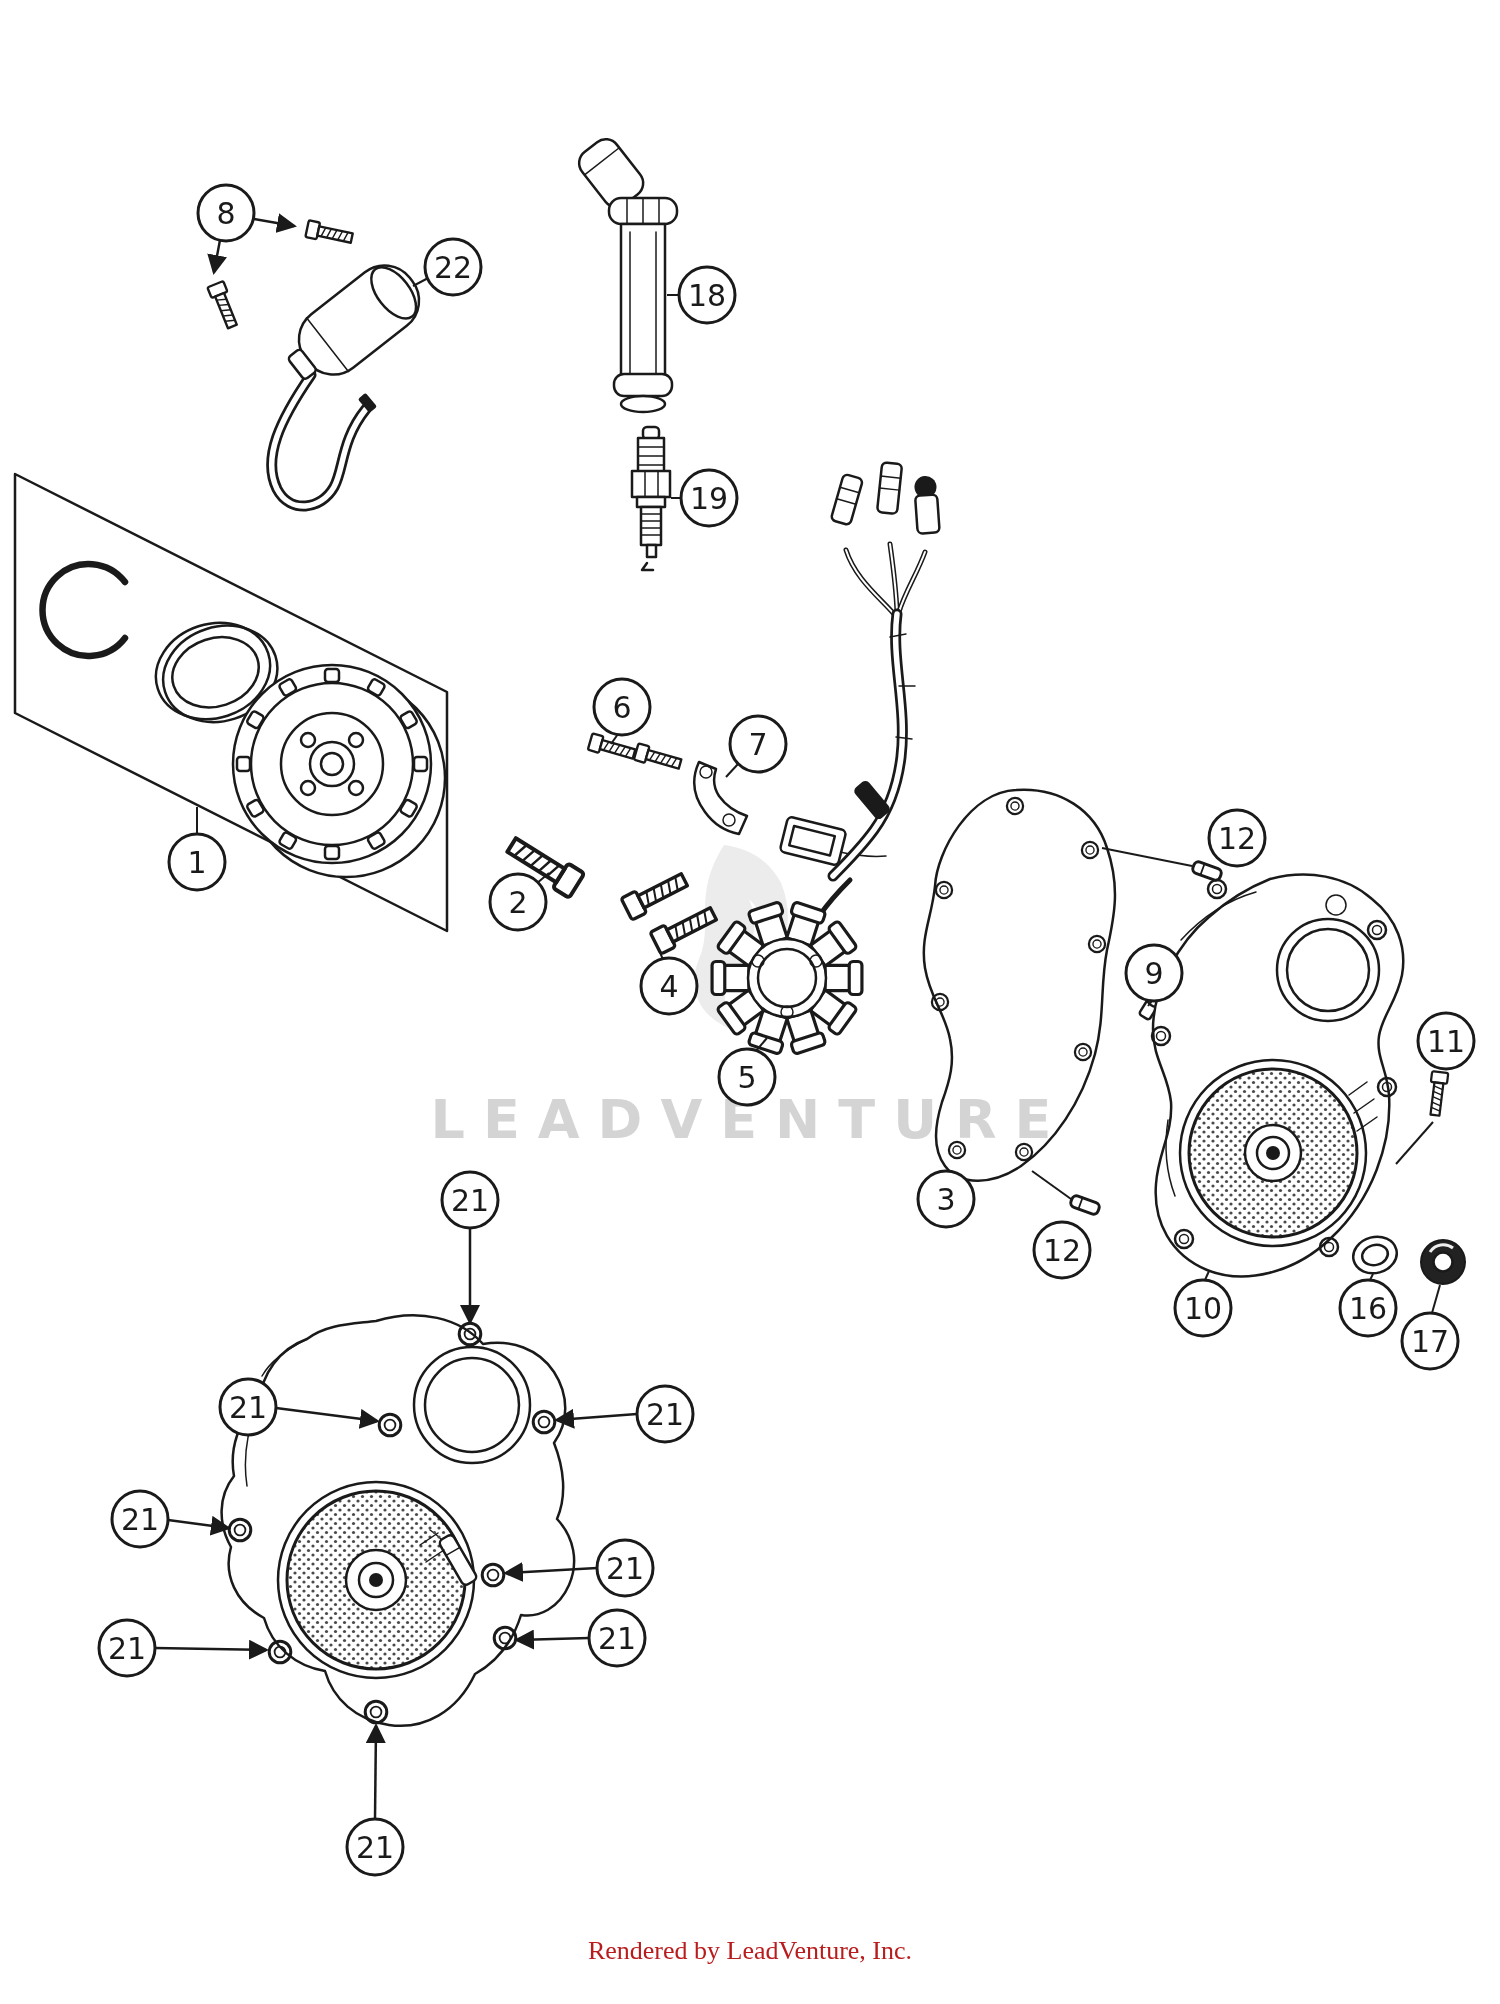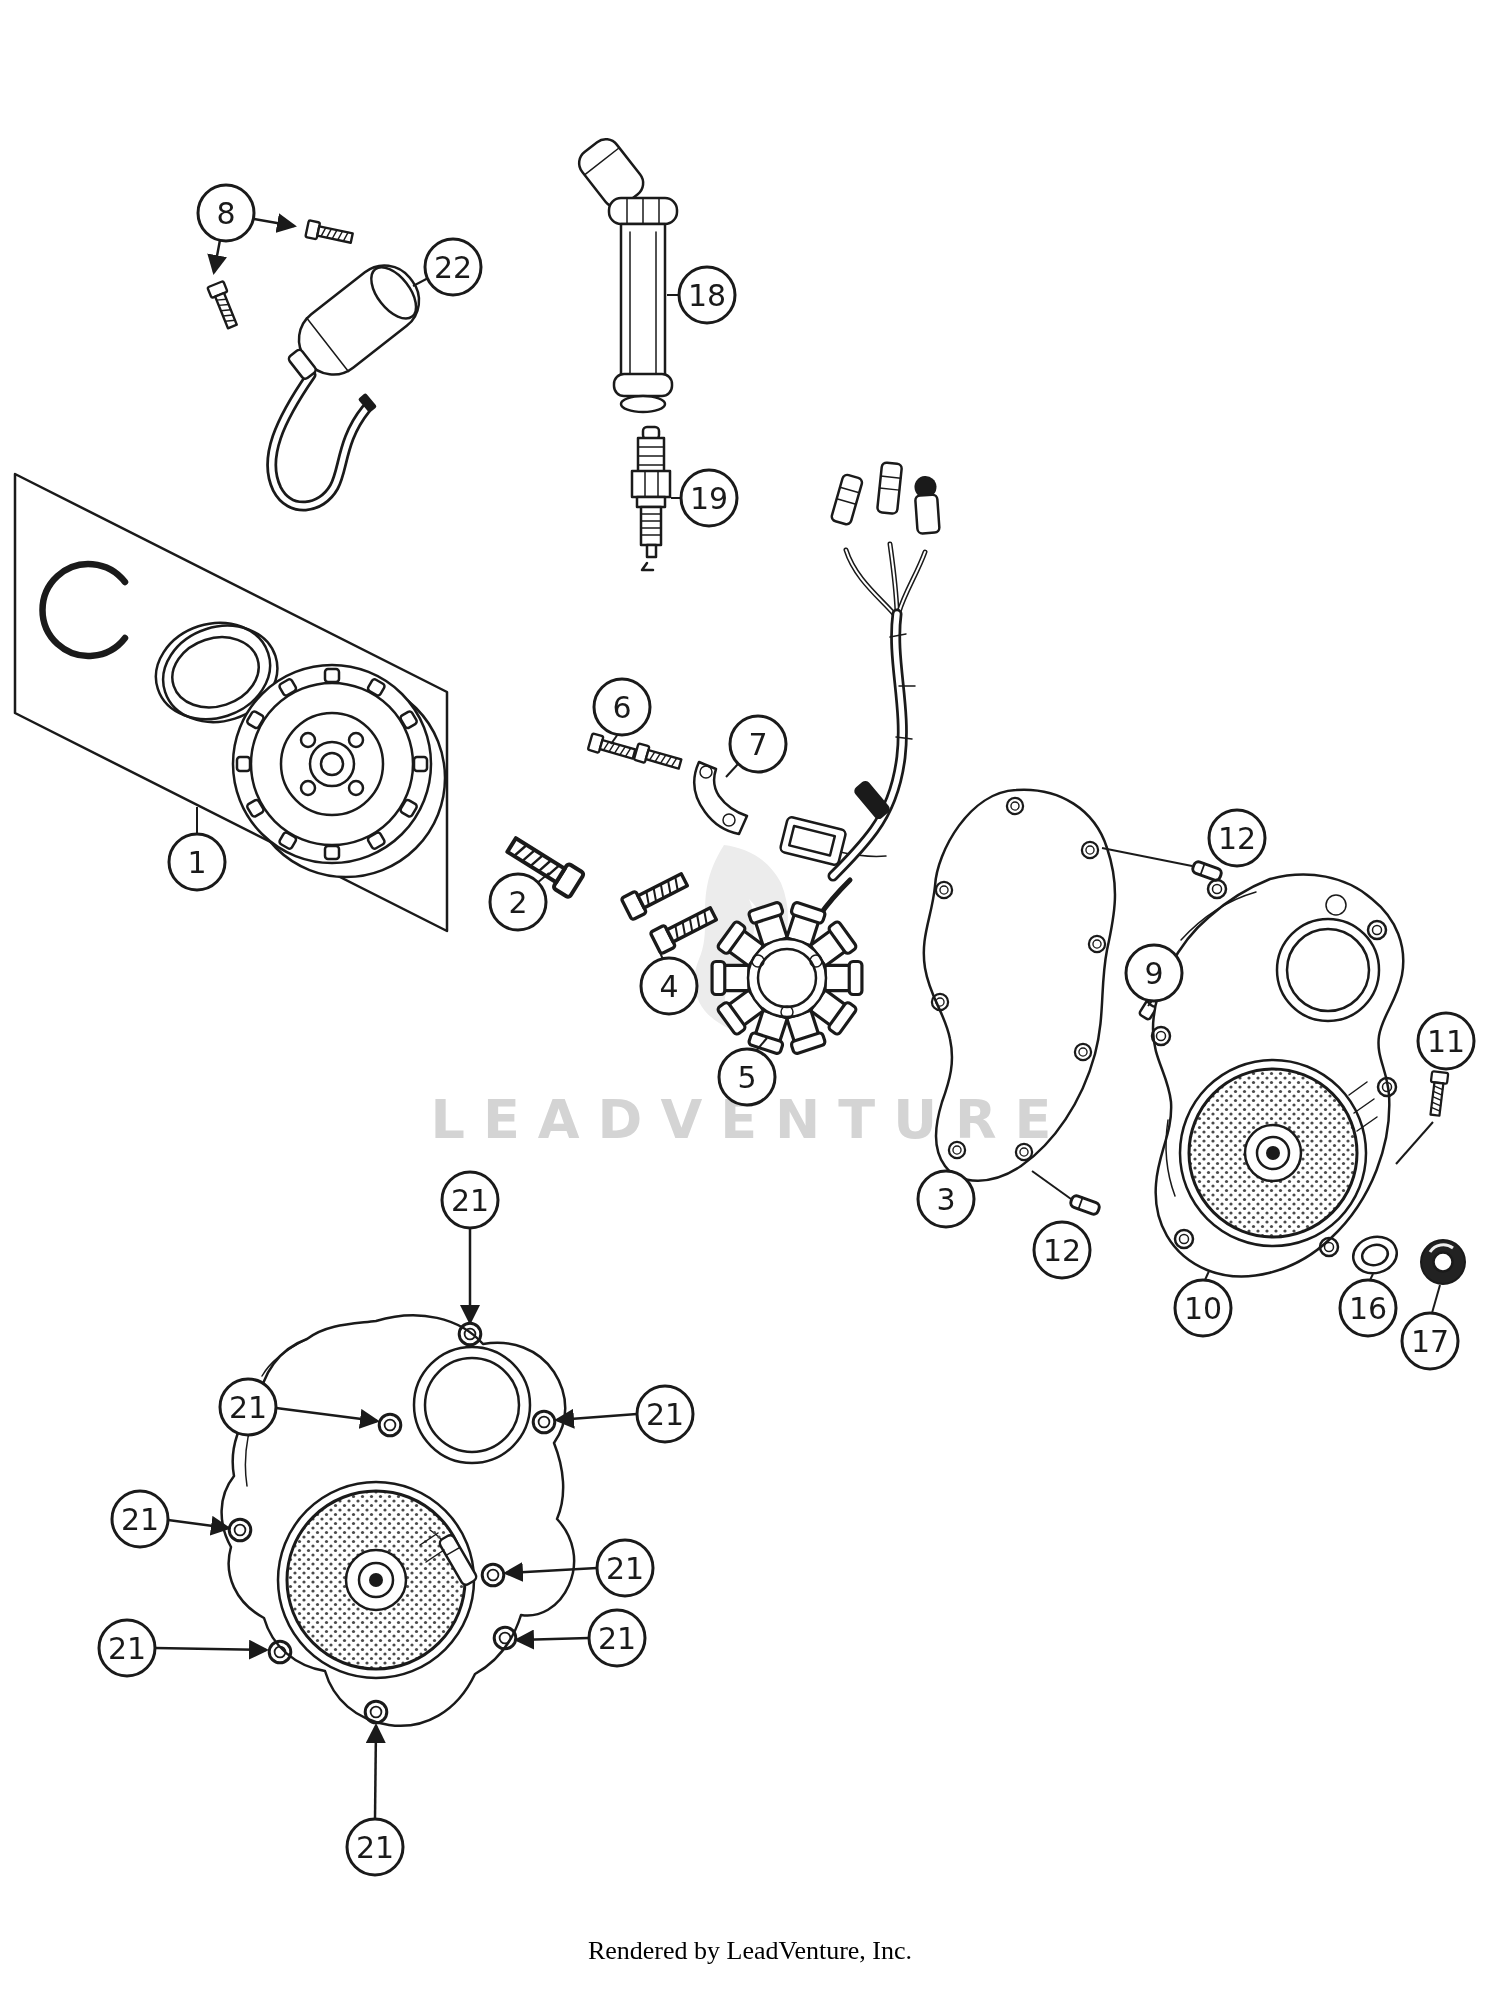--- a/index.html
+++ b/index.html
@@ -1,20 +1,20 @@
 <!DOCTYPE html>
 <html><head>
 <meta charset="utf-8">
 <style>
   html,body{margin:0;padding:0;background:#fff}
   .stage{position:relative;width:1500px;height:2004px;background:#fff;overflow:hidden;
          font-family:"DejaVu Sans",sans-serif}
   .diagram-svg{position:absolute;left:0;top:0}
   .footer{position:absolute;left:0;top:1936px;width:1500px;text-align:center;
-          font:26px "Liberation Serif",serif;color:#000000}
+          font:26px "Liberation Serif",serif;color:#b91c1c}
   
   .ln{stroke:#1a1a1a;stroke-width:2.5;fill:none;stroke-linecap:round;stroke-linejoin:round}
   .lnw{stroke:#1a1a1a;stroke-width:2.5;fill:#fff;stroke-linecap:round;stroke-linejoin:round}
   .thin{stroke-width:1.5}
   .leader{stroke:#1a1a1a;stroke-width:2;fill:none}
   .arrowline{stroke:#1a1a1a;stroke-width:2.5;fill:none;marker-end:url(#arrowhead)}
   .wire{stroke:#1a1a1a;stroke-width:11;fill:none;stroke-linecap:round}
   .wirecore{stroke:#fff;stroke-width:5.5;fill:none;stroke-linecap:round}
   .wire-s{stroke:#1a1a1a;stroke-width:5;fill:none;stroke-linecap:round}
   .wirecore-s{stroke:#fff;stroke-width:2;fill:none;stroke-linecap:round}

